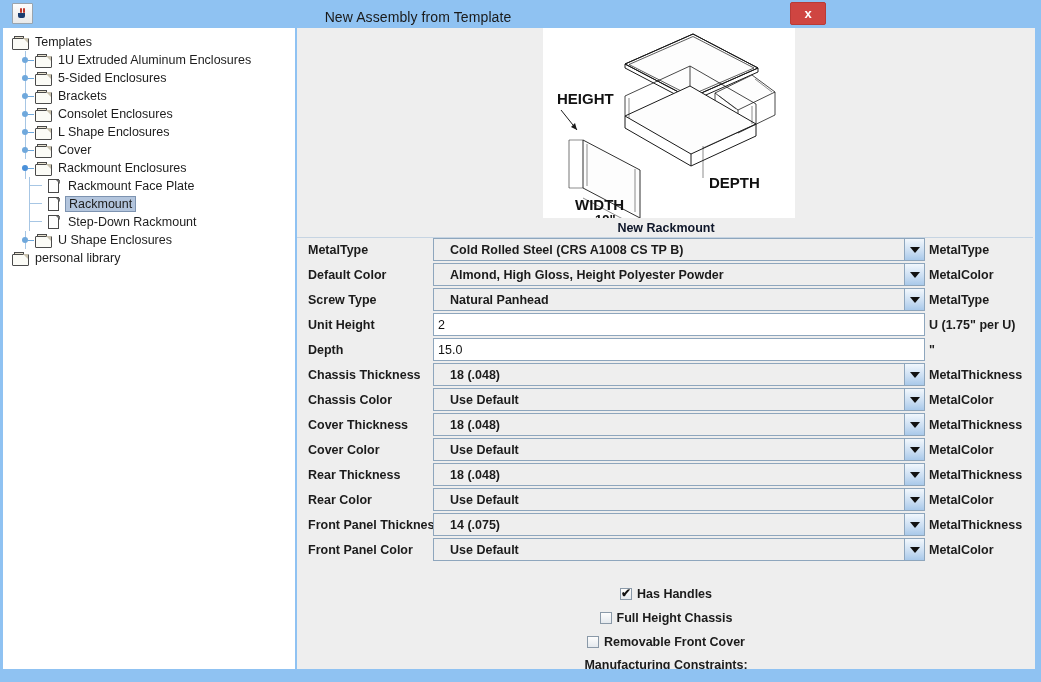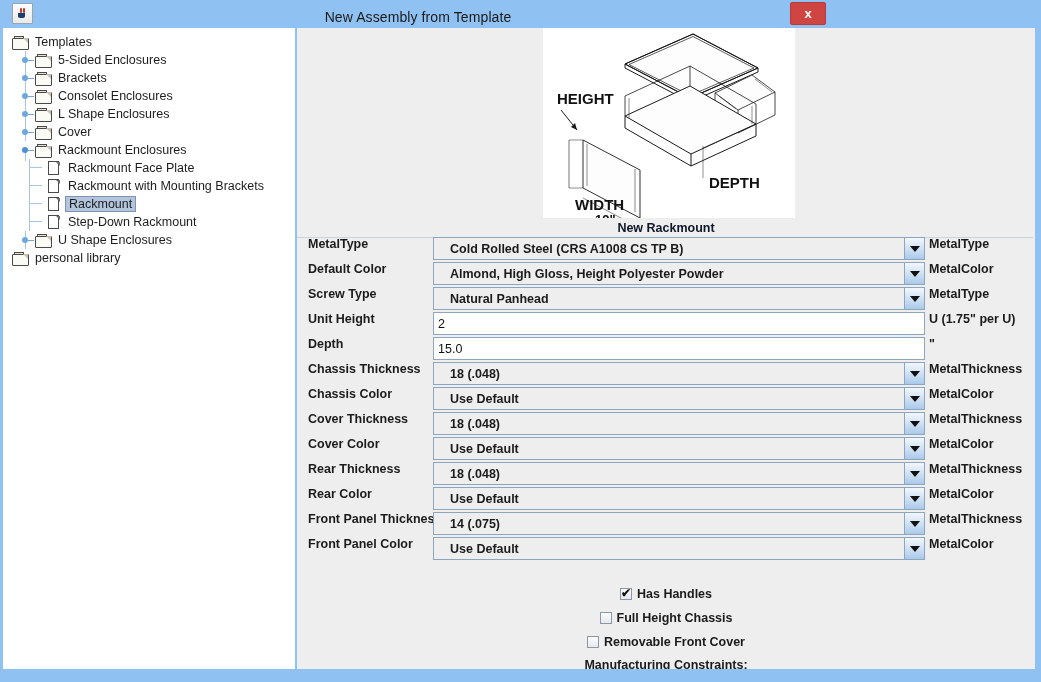--- a/index.html
+++ b/index.html
@@ -262,20 +262,21 @@
   }
 
   
   #form {
     position: absolute;
     left: 0; top: 209px;
     width: 738px;
   }
   .frow {
     display: flex;
+    align-items: center;
     height: 25px;
     box-sizing: border-box;
   }
   .flabel {
     width: 136px;
     flex: none;
     padding-left: 11px;
     box-sizing: border-box;
     font-size: 12.5px;
     font-weight: bold;
@@ -438,20 +439,33 @@
             <span class="handle">
               <span class="vline"></span>
               <span class="knob"></span>
               <span class="arm"></span>
             </span>
             <span class="folder-icon">
               <span class="tab"></span>
               <span class="body"></span>
               <span class="fold"></span>
             </span>
+            <span class="tree-label">1U Extruded Aluminum Enclosures</span>
+          </div>
+          <div class="tree-row depth1">
+            <span class="handle">
+              <span class="vline"></span>
+              <span class="knob"></span>
+              <span class="arm"></span>
+            </span>
+            <span class="folder-icon">
+              <span class="tab"></span>
+              <span class="body"></span>
+              <span class="fold"></span>
+            </span>
             <span class="tree-label">5-Sided Enclosures</span>
           </div>
           <div class="tree-row depth1">
             <span class="handle">
               <span class="vline"></span>
               <span class="knob"></span>
               <span class="arm"></span>
             </span>
             <span class="folder-icon">
               <span class="tab"></span>
@@ -513,29 +527,20 @@
             <span class="tree-label">Rackmount Enclosures</span>
           </div>
           <div class="tree-row depth2">
             <span class="child-trunk"></span>
             <span class="child-stub"></span>
             <span class="file-icon">
               <span class="page"></span>
               <span class="corner"></span>
             </span>
             <span class="tree-label">Rackmount Face Plate</span>
-          </div>
-          <div class="tree-row depth2">
-            <span class="child-trunk"></span>
-            <span class="child-stub"></span>
-            <span class="file-icon">
-              <span class="page"></span>
-              <span class="corner"></span>
-            </span>
-            <span class="tree-label">Rackmount with Mounting Brackets</span>
           </div>
           <div class="tree-row depth2 selected">
             <span class="child-trunk"></span>
             <span class="child-stub"></span>
             <span class="file-icon">
               <span class="page"></span>
               <span class="corner"></span>
             </span>
             <span class="tree-label">Rackmount</span>
           </div>

